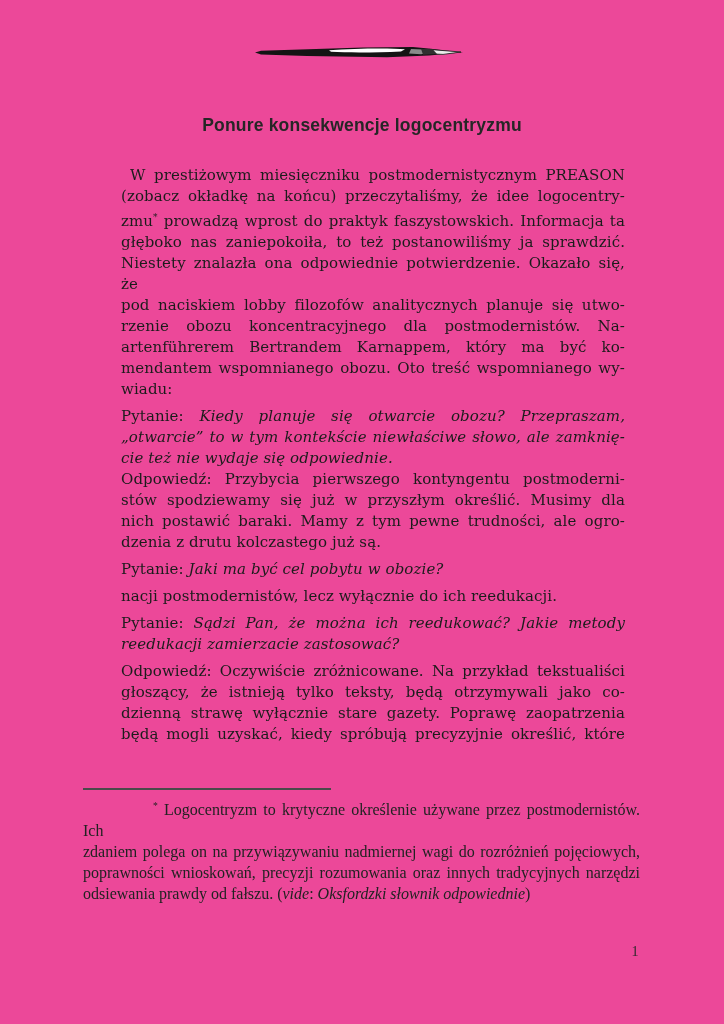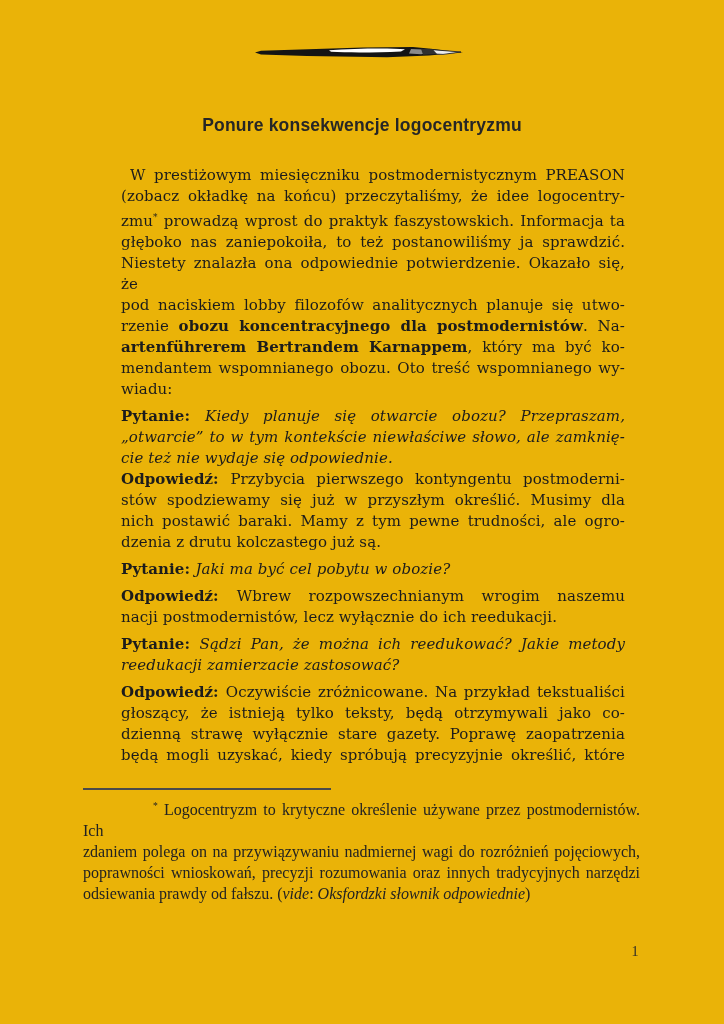--- a/index.html
+++ b/index.html
@@ -1,41 +1,41 @@
 <!DOCTYPE html>
 <html lang="pl"><head>
 <meta charset="utf-8">
 <style>
   html, body { margin:0; padding:0; }
   body {
     width:724px; height:1024px; background:#ffffff; overflow:hidden;
     position:relative; font-family:"DejaVu Serif", serif; color:#1e1e1e;
   }
-  .page { position:absolute; inset:0; background:#eab308; }
+  .page { position:absolute; inset:0; background:#ec4899; }
 
   .ornament { position:absolute; left:253px; top:43px; width:212px; height:20px; }
 
   .title {
     position:absolute; left:0; top:115px; width:724px; margin:0;
     text-align:center; font-family:"Liberation Sans", sans-serif;
     font-weight:bold; font-size:17.5px; color:#262626; letter-spacing:0.2px;
   }
 
   .body-col {
     position:absolute; left:115px; top:159px; width:516px;
     font-size:15px; line-height:21px; letter-spacing:0.1px; color:#1c1c1c;
   }
   .block { margin:6px; }
   .block.qa { margin-left:6px; }
   .g5 { margin-top:5px; }
   .g6 { margin-top:6px; }
 
   .ln { text-align:justify; }
   .ln.j { text-align-last:justify; }
-  .b  { font-weight:bold; }
+  .b  { font-weight:normal; }
   .i  { font-style:italic; }
   .sup { font-size:60%; vertical-align:super; letter-spacing:0; }
 
   .intro .ln:first-child { text-indent:9px; }
 
   .fn-rule {
     position:absolute; left:83px; top:788px; width:248px; height:1.5px;
     background:#4a4a4a;
   }
   .footnote {
@@ -86,21 +86,20 @@
         <div class="ln"><span class="i">cie też nie wydaje się odpowiednie.</span></div>
         <div class="ln j"><span class="b">Odpowiedź: </span><span>Przybycia pierwszego kontyngentu postmoderni-</span></div>
         <div class="ln j"><span>stów spodziewamy się już w przyszłym określić. Musimy dla</span></div>
         <div class="ln j"><span>nich postawić baraki. Mamy z tym pewne trudności, ale ogro-</span></div>
         <div class="ln"><span>dzenia z drutu kolczastego już są.</span></div>
       </div>
     <div class="block qa g6">
         <div class="ln"><span class="b">Pytanie: </span><span class="i">Jaki ma być cel pobytu w obozie?</span></div>
       </div>
     <div class="block qa g6">
-        <div class="ln j"><span class="b">Odpowiedź: </span><span>Wbrew rozpowszechnianym wrogim naszemu</span></div>
         <div class="ln"><span>nacji postmodernistów, lecz wyłącznie do ich reedukacji.</span></div>
       </div>
     <div class="block qa g6">
         <div class="ln j"><span class="b">Pytanie: </span><span class="i">Sądzi Pan, że można ich reedukować? Jakie metody</span></div>
         <div class="ln"><span class="i">reedukacji zamierzacie zastosować?</span></div>
       </div>
     <div class="block">
         <div class="ln j"><span class="b">Odpowiedź: </span><span>Oczywiście zróżnicowane. Na przykład tekstualiści</span></div>
         <div class="ln j"><span>głoszący, że istnieją tylko teksty, będą otrzymywali jako co-</span></div>
         <div class="ln j"><span>dzienną strawę wyłącznie stare gazety. Poprawę zaopatrzenia</span></div>

